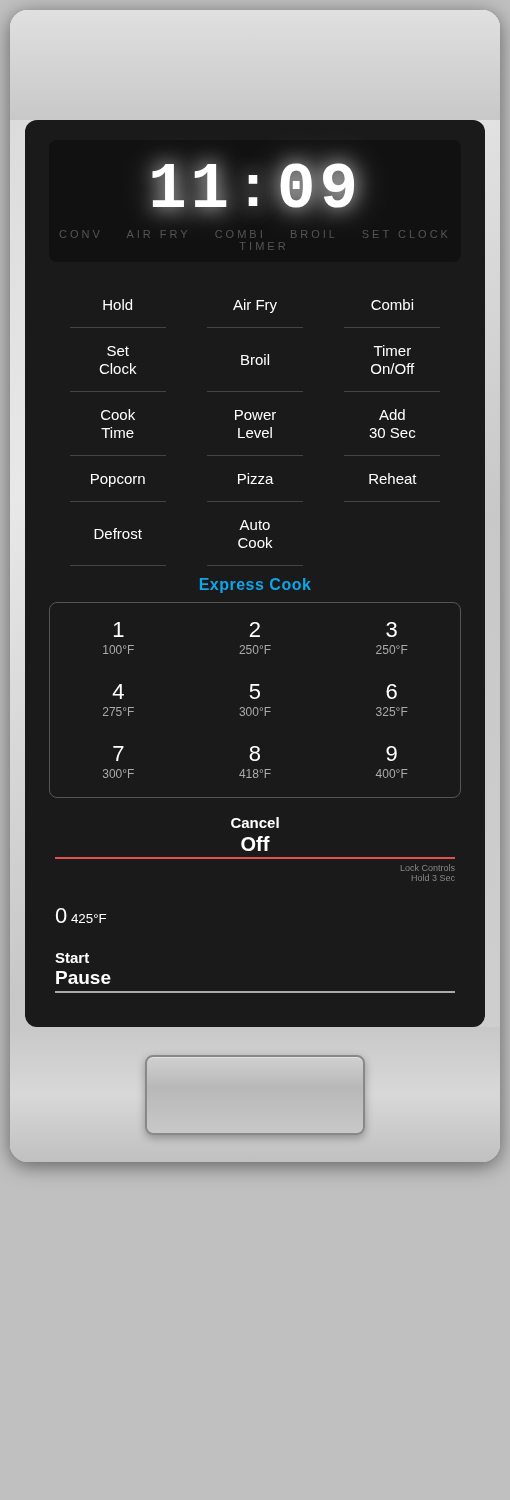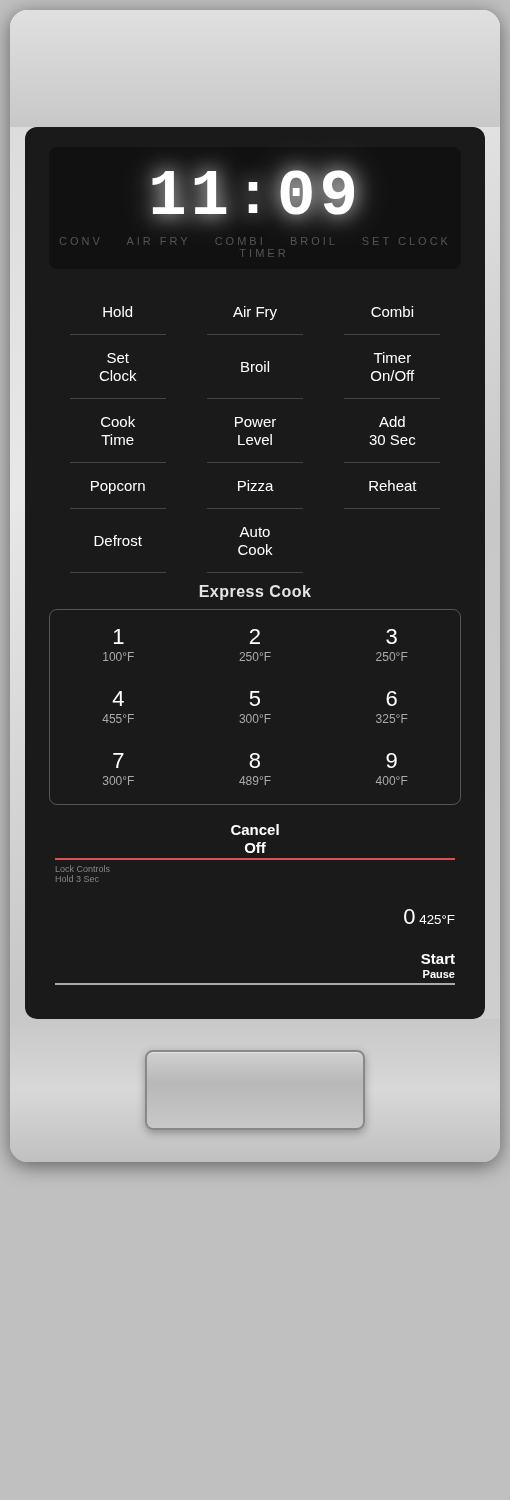--- a/index.html
+++ b/index.html
@@ -105,21 +105,21 @@
       position: absolute;
       bottom: 0;
       left: 15%;
       width: 70%;
       height: 1px;
       background: #444;
     }
 
     
     .express-cook-label {
-      color: #e5e5e5;
+      color: #0ea5e9;
       font-size: 16px;
       font-weight: 700;
       text-align: center;
       margin: 10px 0 8px;
       letter-spacing: 0.5px;
     }
 
     .numpad-wrapper {
       width: 100%;
       border: 1px solid #555;
@@ -166,21 +166,21 @@
       display: grid;
       grid-template-columns: repeat(1, 1fr);
       gap: 0;
       margin-top: 2px;
     }
 
     .bottom-btn {
       background: transparent;
       border: none;
       color: #ffffff;
-      text-align: right;
+      text-align: left;
       padding: 10px 6px;
       cursor: pointer;
       font-family: 'Arial', sans-serif;
       position: relative;
     }
 
     .bottom-btn .btn-main {
       font-size: 15px;
       font-weight: 600;
       display: block;
@@ -195,21 +195,21 @@
 
     .start-btn-underline {
       display: inline-block;
       border-bottom: 2px solid #aaa;
       padding-bottom: 1px;
     }
 
     .lock-note {
       font-size: 9px;
       color: #888;
-      text-align: left;
+      text-align: right;
       margin-top: 4px;
       display: block;
     }
 
     
     .bottom-section {
       width: 100%;
       height: 220px;
       background: linear-gradient(180deg, #c8c8c8 0%, #d8d8d8 50%, #c0c0c0 100%);
       border-radius: 0 0 18px 18px;
@@ -297,63 +297,63 @@
           <span class="num-main">2</span>
           <span class="num-sub">250°F</span>
         </button>
         <button class="num-btn">
           <span class="num-main">3</span>
           <span class="num-sub">250°F</span>
         </button>
 
         <button class="num-btn">
           <span class="num-main">4</span>
-          <span class="num-sub">455°F</span>
+          <span class="num-sub">275°F</span>
         </button>
         <button class="num-btn">
           <span class="num-main">5</span>
           <span class="num-sub">300°F</span>
         </button>
         <button class="num-btn">
           <span class="num-main">6</span>
           <span class="num-sub">325°F</span>
         </button>
 
         <button class="num-btn">
           <span class="num-main">7</span>
           <span class="num-sub">300°F</span>
         </button>
         <button class="num-btn">
           <span class="num-main">8</span>
-          <span class="num-sub">489°F</span>
+          <span class="num-sub">418°F</span>
         </button>
         <button class="num-btn">
           <span class="num-main">9</span>
           <span class="num-sub">400°F</span>
         </button>
 
       </div>
     </div>
 
     <div class="bottom-row">
 
       <button class="bottom-btn" style="text-align:center;">
         <span class="btn-main">Cancel</span>
-        <span class="btn-main cancel-btn-underline" style="font-size:15px;">Off</span>
+        <span class="btn-main cancel-btn-underline" style="font-size:20px;">Off</span>
         <span class="lock-note">Lock Controls<br>Hold 3 Sec</span>
       </button>
 
       <button class="bottom-btn">
         <span class="num-main" style="font-size:22px;">0</span>
         <span class="num-sub">425°F</span>
       </button>
 
       <button class="bottom-btn">
         <span class="btn-main">Start</span>
-        <span class="btn-main start-btn-underline" style="font-size:11px;">Pause</span>
+        <span class="btn-main start-btn-underline" style="font-size:19px;">Pause</span>
       </button>
 
     </div>
 
   </div>
 
   <div class="bottom-section">
     <div class="door-handle"></div>
   </div>
 

